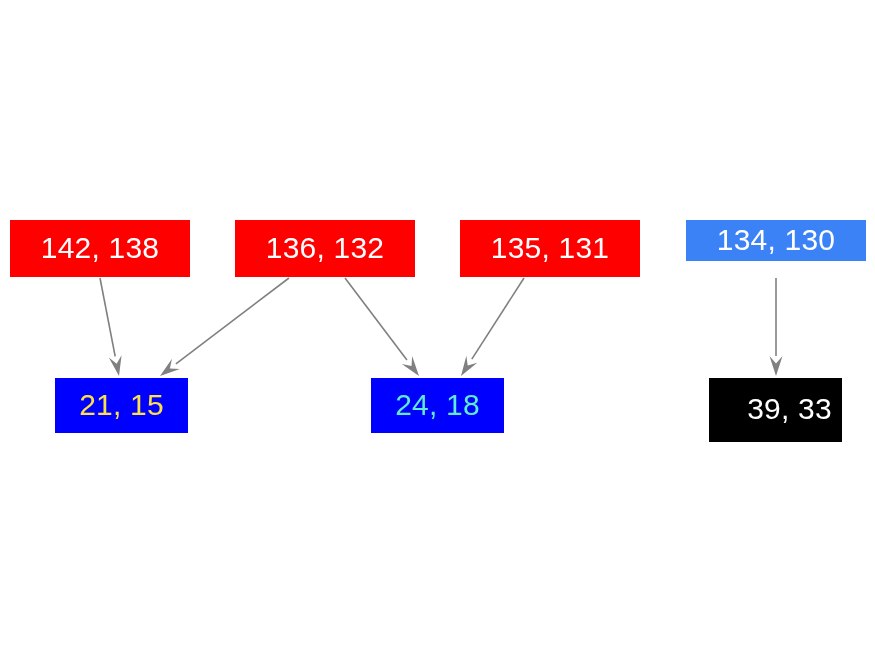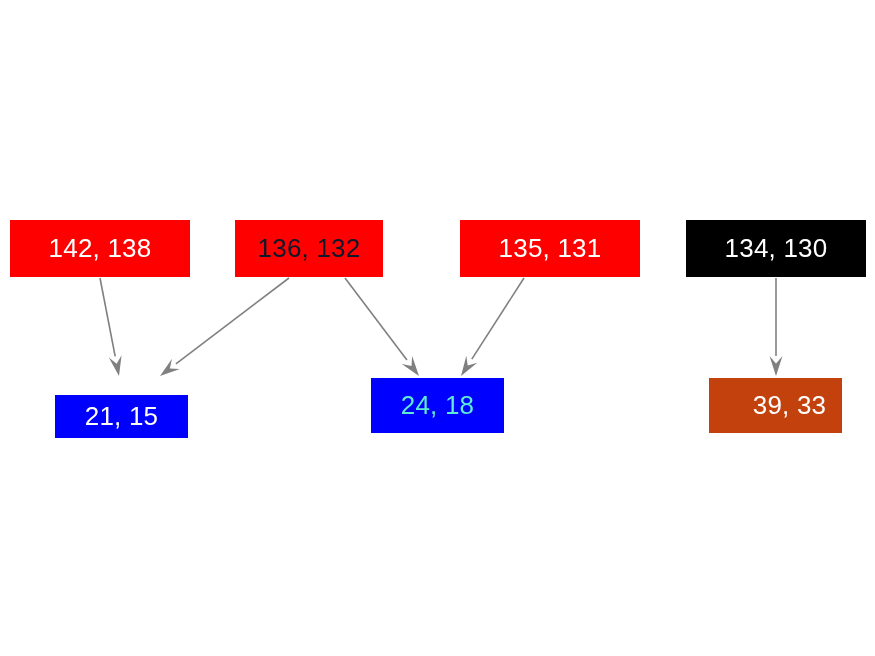--- a/index.html
+++ b/index.html
@@ -29,21 +29,21 @@
     pointer-events: none;
   }
   .node {
     position: absolute;
     box-sizing: border-box;
     display: flex;
     align-items: center;
     justify-content: center;
     color: #ffffff;
     font-family: "Liberation Sans", sans-serif;
-    font-size: 26px;
+    font-size: 30px;
     font-weight: 400;
     letter-spacing: 0.2px;
     line-height: 1;
     white-space: nowrap;
     user-select: none;
   }
   .node-source {
     background: #ff0000;
   }
   .node-target {
@@ -79,37 +79,37 @@
       <g>
         <line x1="776" y1="278" x2="776" y2="356" stroke="#808080" stroke-width="1.6"></line>
         <polygon points="776.00,376.00 769.50,356.00 776.00,363.60 782.50,356.00" fill="#808080"></polygon>
       </g>
     </svg>
 
   <div class="node node-source" style="left: 10px; top: 220px; width: 180px; height: 57px; background: rgb(255, 0, 0); color: rgb(255, 255, 255);">
     <span class="node-label">142, 138</span>
   </div>
 
-  <div class="node node-source" style="left: 235px; top: 220px; width: 148px; height: 57px; background: rgb(255, 0, 0); color: #0f172a;">
+  <div class="node node-source" style="left: 235px; top: 220px; width: 180px; height: 57px; background: rgb(255, 0, 0); color: #ffffff;">
     <span class="node-label">136, 132</span>
   </div>
 
   <div class="node node-source" style="left: 460px; top: 220px; width: 180px; height: 57px; background: rgb(255, 0, 0); color: #ffffff;">
     <span class="node-label">135, 131</span>
   </div>
 
-  <div class="node node-source" style="left: 686px; top: 220px; width: 180px; height: 57px; background: #000000; color: rgb(255, 255, 255);">
+  <div class="node node-source" style="left: 686px; top: 220px; width: 180px; height: 41px; background: #3b82f6; color: rgb(255, 255, 255);">
     <span class="node-label">134, 130</span>
   </div>
 
-  <div class="node node-target" style="left: 55px; top: 378px; width: 133px; height: 43px; background: rgb(0, 0, 255); color: #ffffff; margin-top: 17px;">
+  <div class="node node-target" style="left: 55px; top: 378px; width: 133px; height: 55px; background: rgb(0, 0, 255); color: #fde047;">
     <span class="node-label">21, 15</span>
   </div>
 
   <div class="node node-target" style="left: 371px; top: 378px; width: 133px; height: 55px; background: rgb(0, 0, 255); color: #5eead4;">
     <span class="node-label">24, 18</span>
   </div>
 
-  <div class="node node-target" style="left: 709px; top: 378px; width: 133px; height: 55px; background: #c2410c; color: rgb(255, 255, 255); padding-left: 28px;">
+  <div class="node node-target" style="left: 709px; top: 378px; width: 133px; height: 64px; background: #000000; color: rgb(255, 255, 255); padding-left: 28px;">
     <span class="node-label">39, 33</span>
   </div>
 
 </div>
 
 </body></html>

